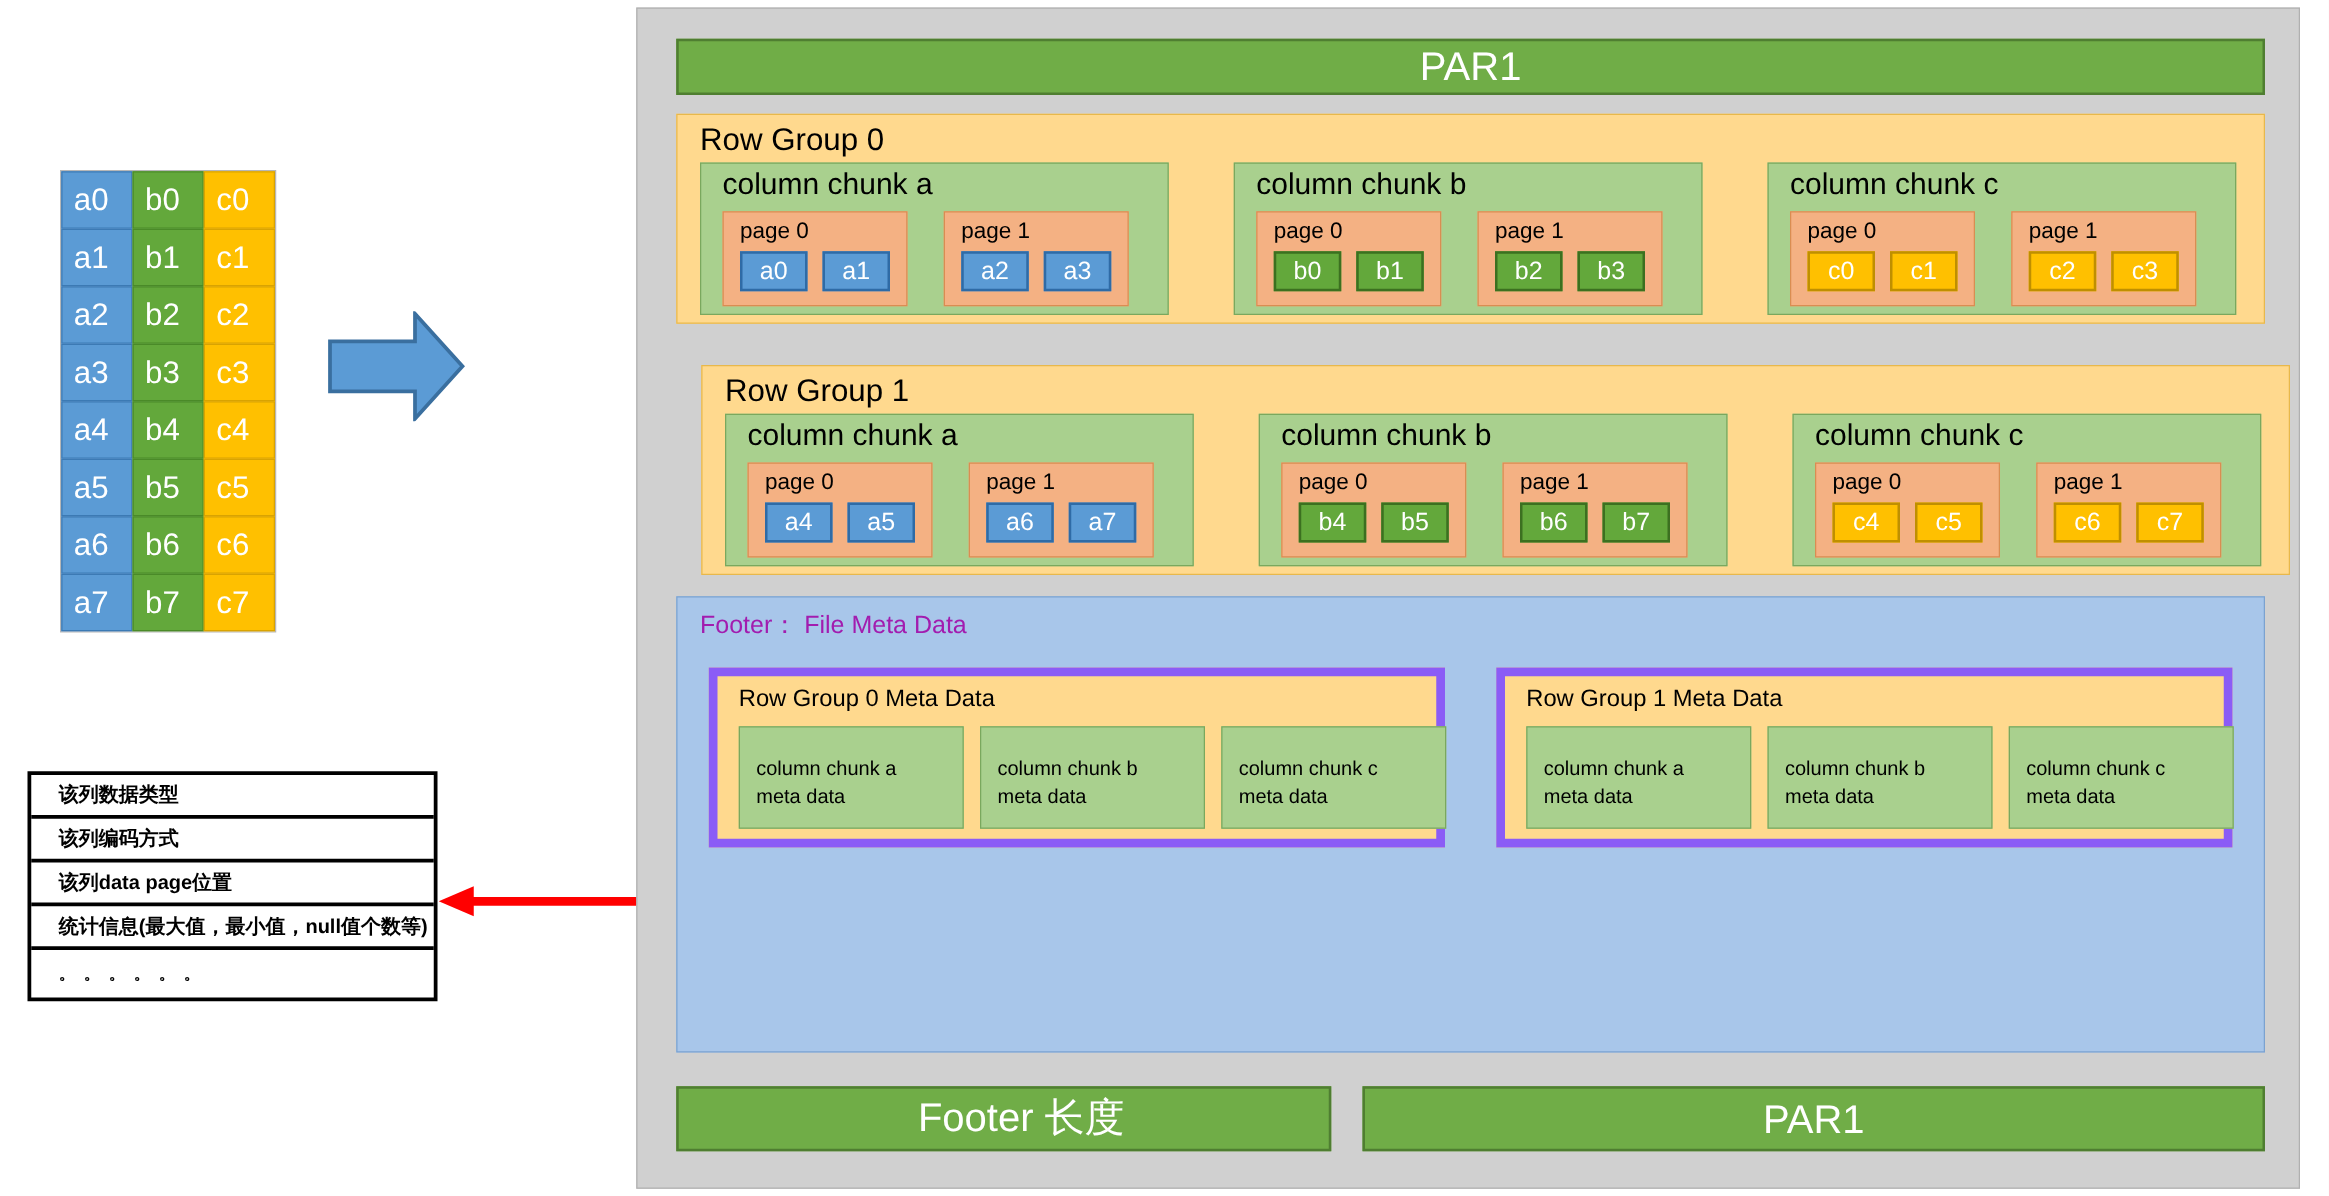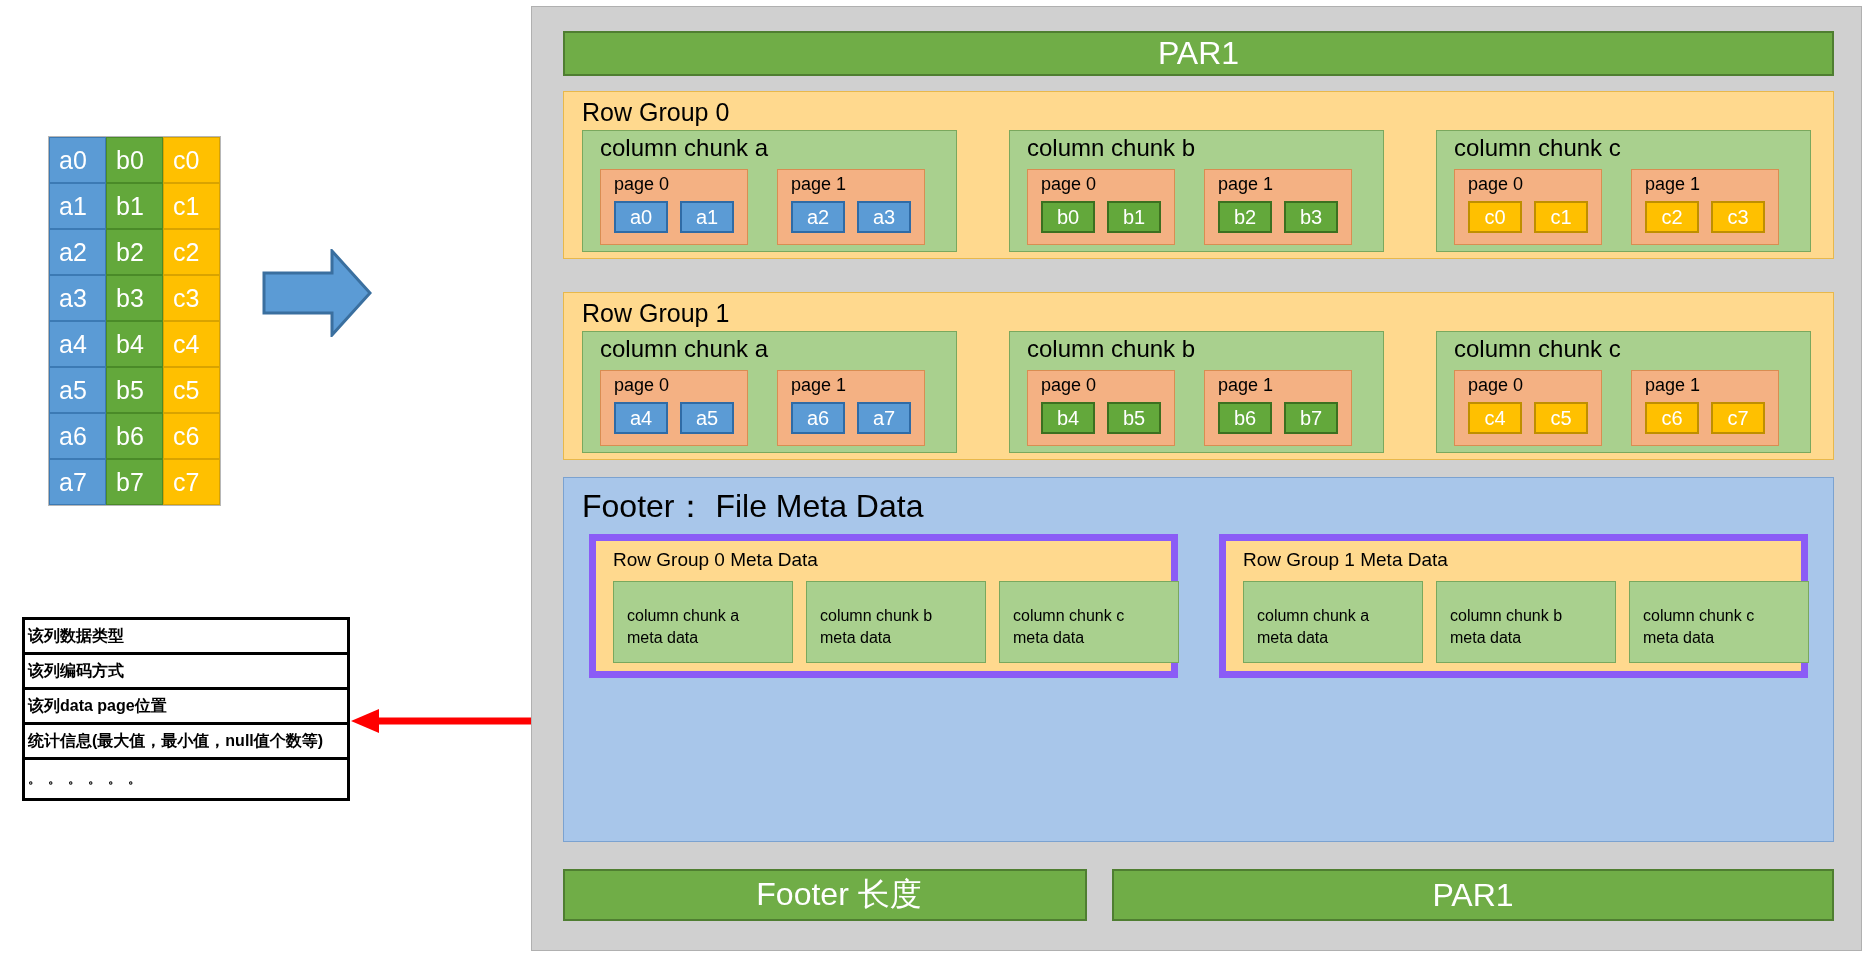--- a/index.html
+++ b/index.html
@@ -67,42 +67,42 @@
     border-bottom-width: 3px;
     box-sizing: border-box;
     background: #ffffff;
   }
   .legend-row {
     height: 35px;
     box-sizing: border-box;
     border-bottom: 3px solid #000000;
     display: flex;
     align-items: center;
-    padding-left: 3px;
+    padding-left: 22px;
     font-size: 16px;
     font-weight: bold;
     color: #000000;
     white-space: nowrap;
   }
   .legend-row:last-child { border-bottom: none; height: 38px; }
   .legend-dots { letter-spacing: 7px; font-size: 13px; }
 
   
   #red-arrow {
     position: absolute;
     left: 345px;
     top: 700px;
     width: 270px;
     height: 42px;
   }
 
   
   #parquet-panel {
     position: absolute;
-    left: 531px;
+    left: 509px;
     top: 6px;
     width: 1331px;
     height: 945px;
     background: #d0d0d0;
     border: 1px solid #b0b0b0;
     box-sizing: border-box;
   }
 
   .green-bar {
     background: #70ad47;
@@ -132,21 +132,21 @@
   
   .row-group {
     position: absolute;
     left: 31px;
     width: 1271px;
     background: #ffd98e;
     border: 1px solid #e8b84b;
     box-sizing: border-box;
   }
   #row-group-0 { top: 84px;  height: 168px; padding-left: 24px; }
-  #row-group-1 { top: 285px; height: 168px; }
+  #row-group-1 { top: 285px; height: 168px; margin-left: 20px; }
 
   .rg-title {
     position: absolute;
     left: 18px;
     top: 8px;
     font-size: 25px;
     color: #000000;
     line-height: 1;
   }
 
@@ -232,22 +232,22 @@
     width: 1271px;
     height: 365px;
     background: #a8c6ea;
     border: 1px solid #7ba2d0;
     box-sizing: border-box;
   }
   #footer-meta-title {
     position: absolute;
     left: 18px;
     top: 12px;
-    font-size: 32px;
-    color: #000000;
+    font-size: 20px;
+    color: #a21caf;
     line-height: 1;
   }
   .rg-meta {
     position: absolute;
     top: 56px;
     width: 589px;
     height: 144px;
     background: #ffd98e;
     border: 7px solid #8b5cf6;
     box-sizing: border-box;

